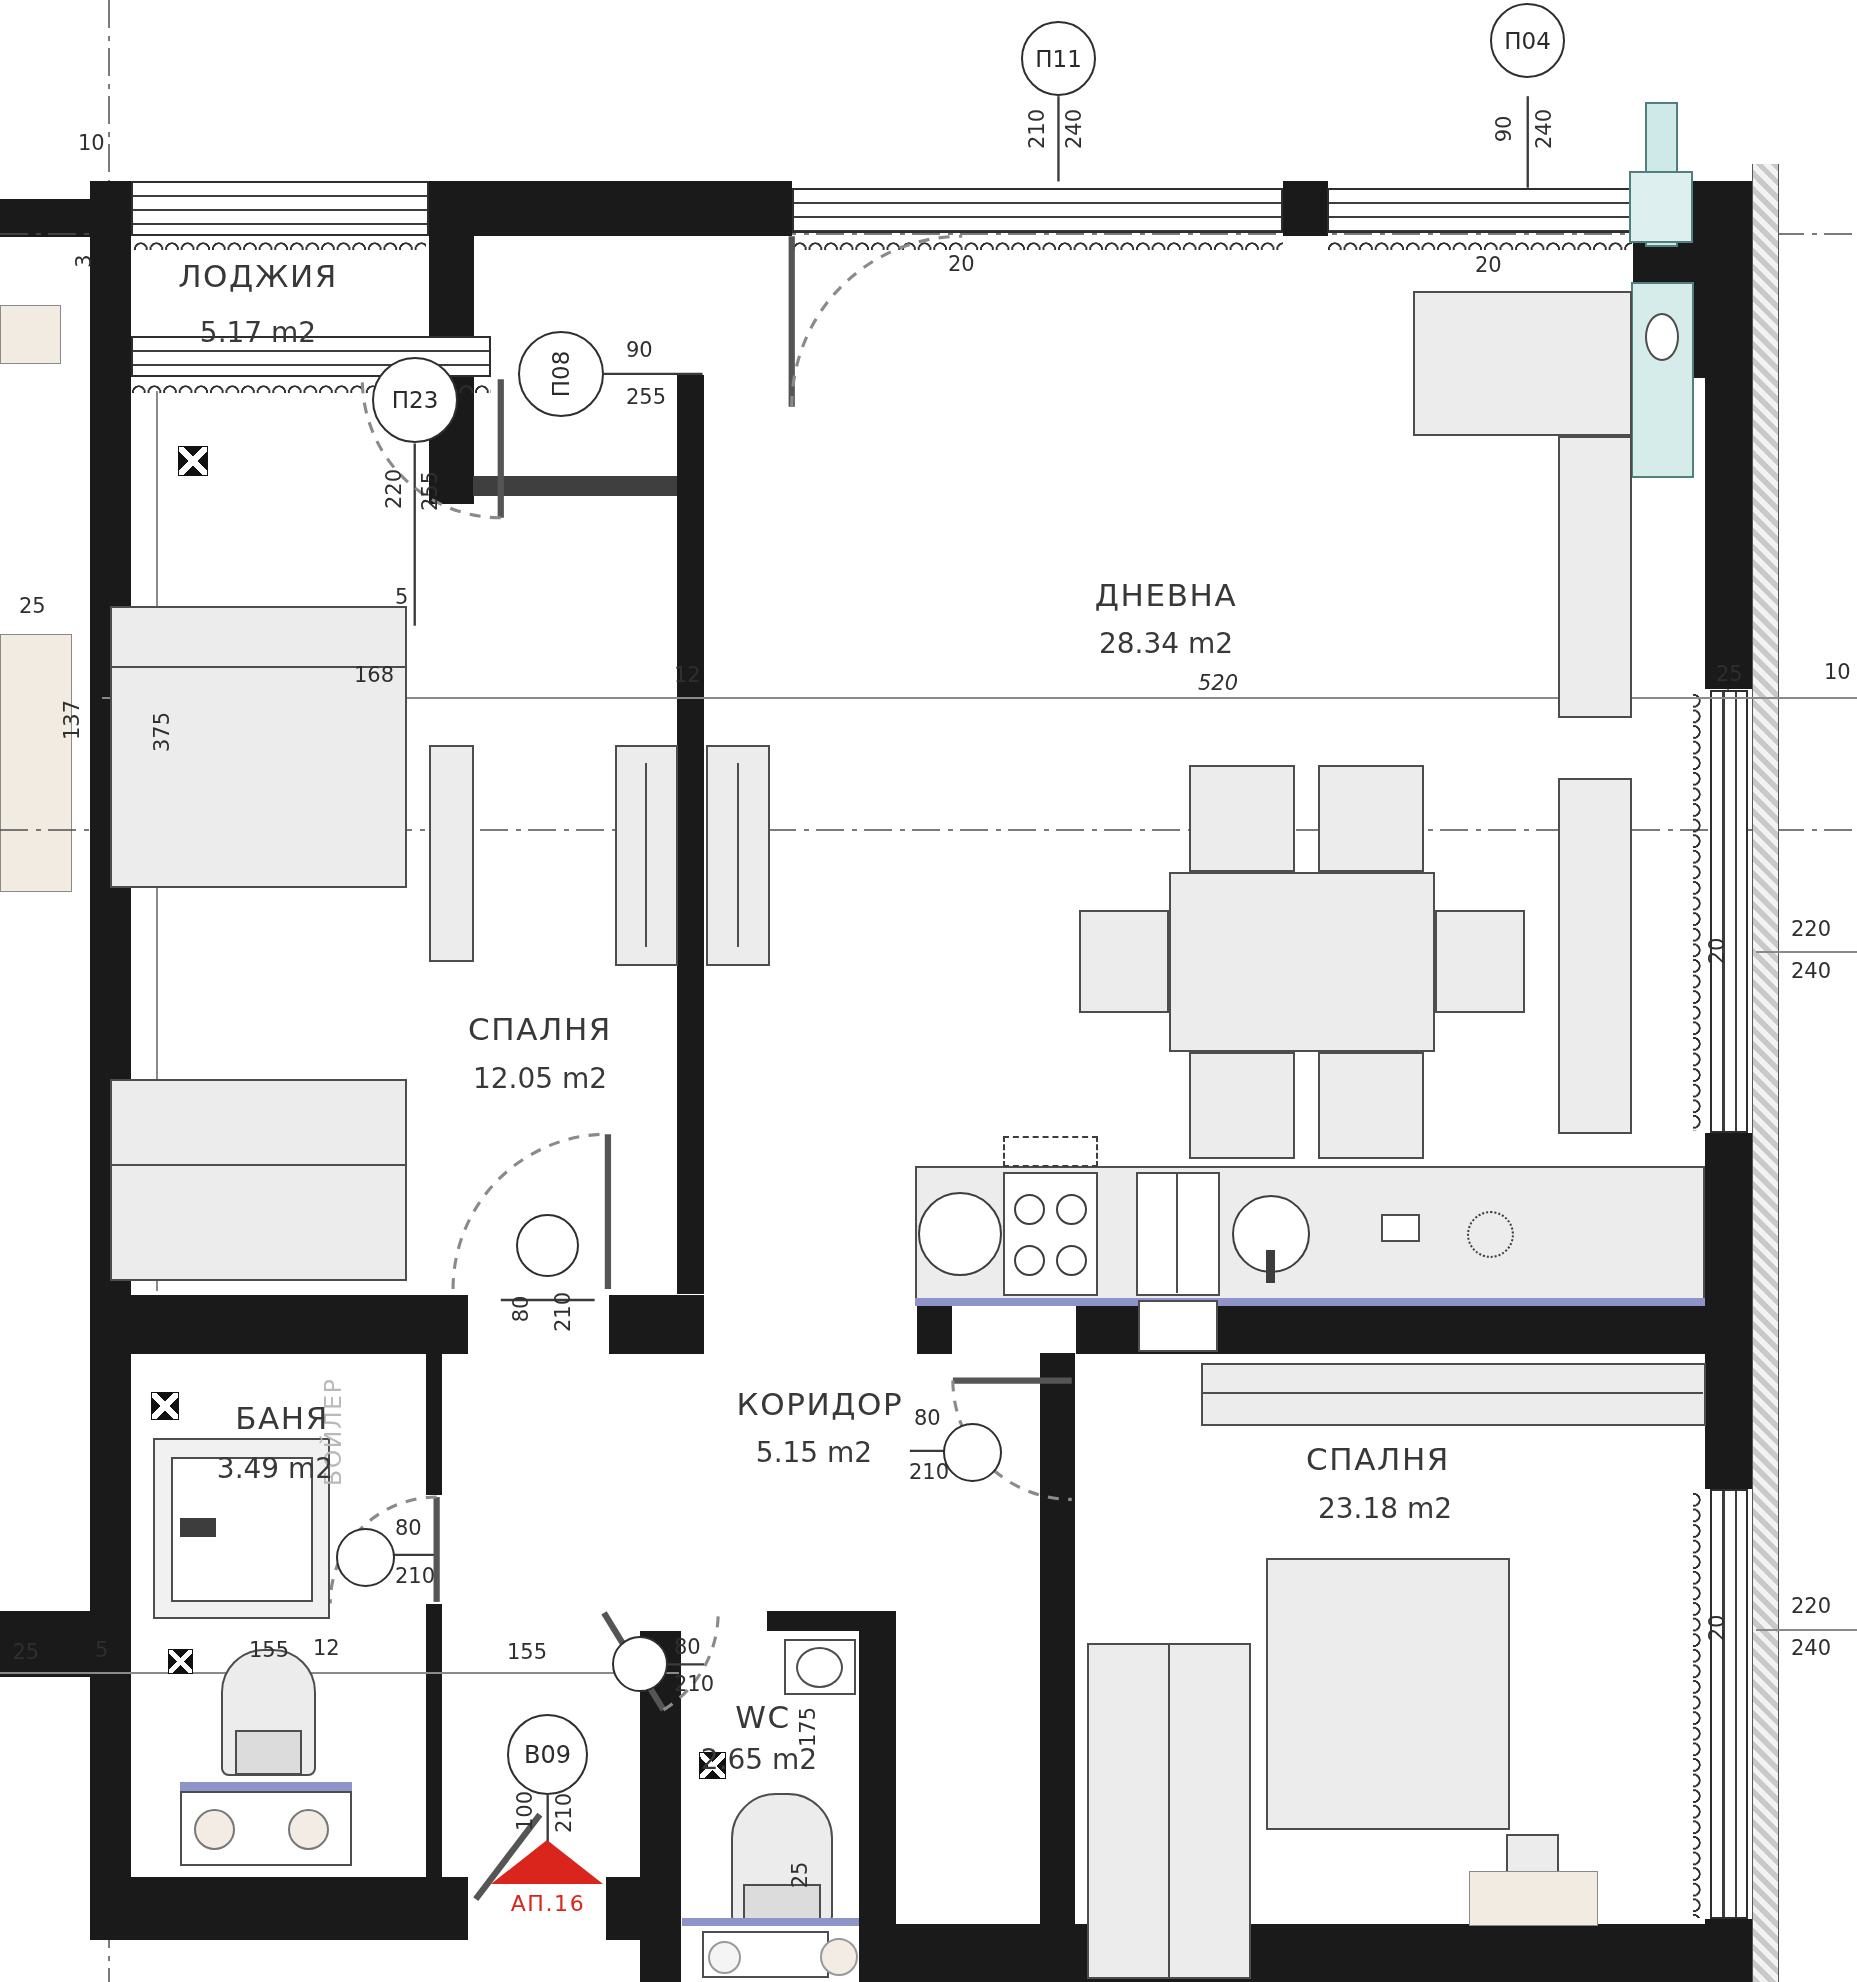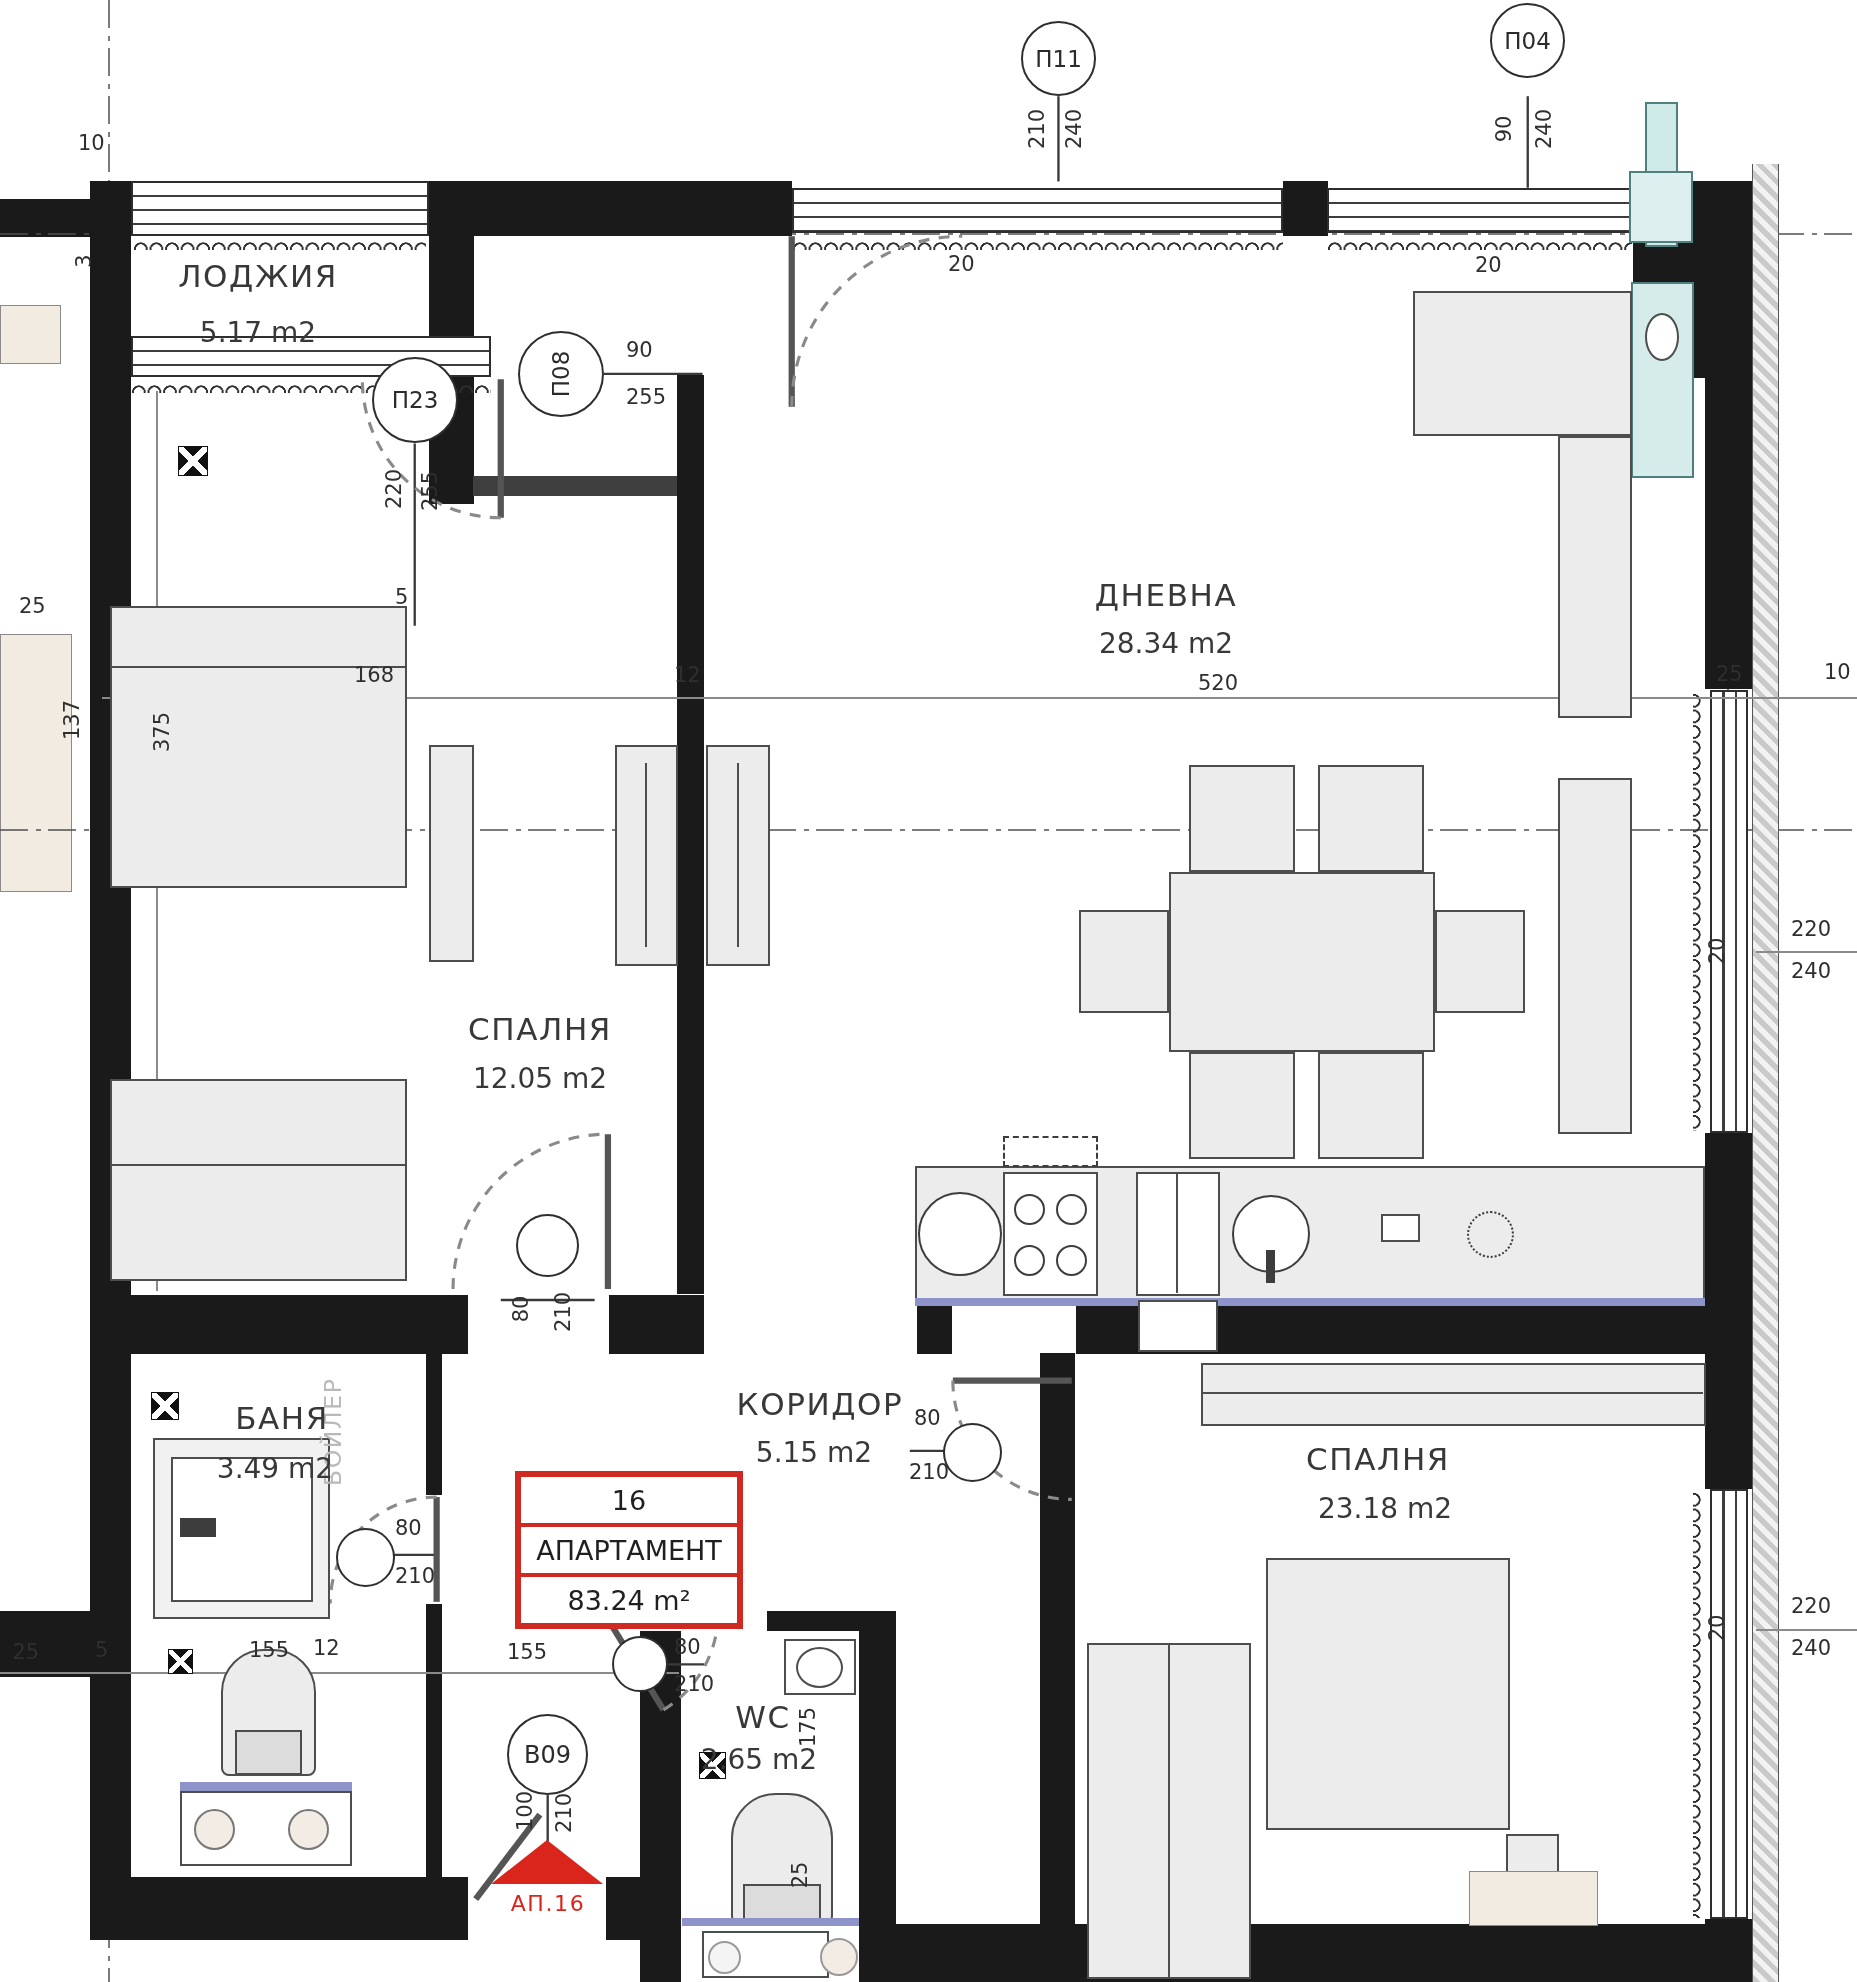--- a/index.html
+++ b/index.html
@@ -250,25 +250,20 @@
   <div class="dim" style="left:674px;top:1672px;">210</div>
 
   <div class="circle" style="left:507px;top:1714px;width:81px;height:81px;font-size:24px;">
       <span>В09</span>
     </div>
   <div class="dim vtext" style="left:505px;top:1799px;">100</div>
   <div class="dim vtext" style="left:544px;top:1801px;">210</div>
   <div class="tri"></div>
   <div class="redlbl">АП.16</div>
 
-  <div class="tagbox">
-    <div class="tagrow">16</div>
-    <div class="tagrow">АПАРТАМЕНТ</div>
-    <div class="tagrow">83.24 m²</div>
-  </div>
 
   <div class="roomname" style="left:258px;top:258px;">ЛОДЖИЯ</div>
   <div class="roomarea" style="left:258px;top:307px;margin-top:9px;">5.17 m2</div>
 
   <div class="roomname" style="left:1166px;top:577px;">ДНЕВНА</div>
   <div class="roomarea" style="left:1166px;top:627px;">28.34 m2</div>
 
   <div class="roomname" style="left:540px;top:1011px;">СПАЛНЯ</div>
   <div class="roomarea" style="left:540px;top:1062px;">12.05 m2</div>
 
@@ -284,21 +279,21 @@
   <div class="roomname" style="left:763px;top:1699px;">WC</div>
   <div class="roomarea" style="left:759px;top:1743px;">2.65 m2</div>
 
   <div class="dim" style="left:78px;top:131px;">10</div>
   <div class="dim vtext" style="left:77px;top:249px;">3</div>
   <div class="dim vtext" style="left:52px;top:708px;">137</div>
   <div class="dim vtext" style="left:142px;top:720px;">375</div>
   <div class="dim" style="left:19px;top:594px;">25</div>
   <div class="dim" style="left:354px;top:663px;">168</div>
   <div class="dim" style="left:674px;top:663px;">12</div>
-  <div class="dim" style="left:1198px;top:671px;">520</div>
+  <div class="dim" style="left:1198px;top:671px;font-style:italic;">520</div>
   <div class="dim" style="left:1716px;top:662px;">25</div>
   <div class="dim" style="left:1824px;top:660px;">10</div>
   <div class="dim" style="left:948px;top:252px;">20</div>
   <div class="dim" style="left:1475px;top:253px;">20</div>
   <div class="dim" style="left:395px;top:585px;">5</div>
 
   <div class="dim vtext" style="left:1704px;top:939px;">20</div>
   <div class="dim" style="left:1791px;top:917px;">220</div>
   <div class="dim" style="left:1791px;top:959px;">240</div>
   <div class="dim vtext" style="left:1704px;top:1616px;">20</div>

